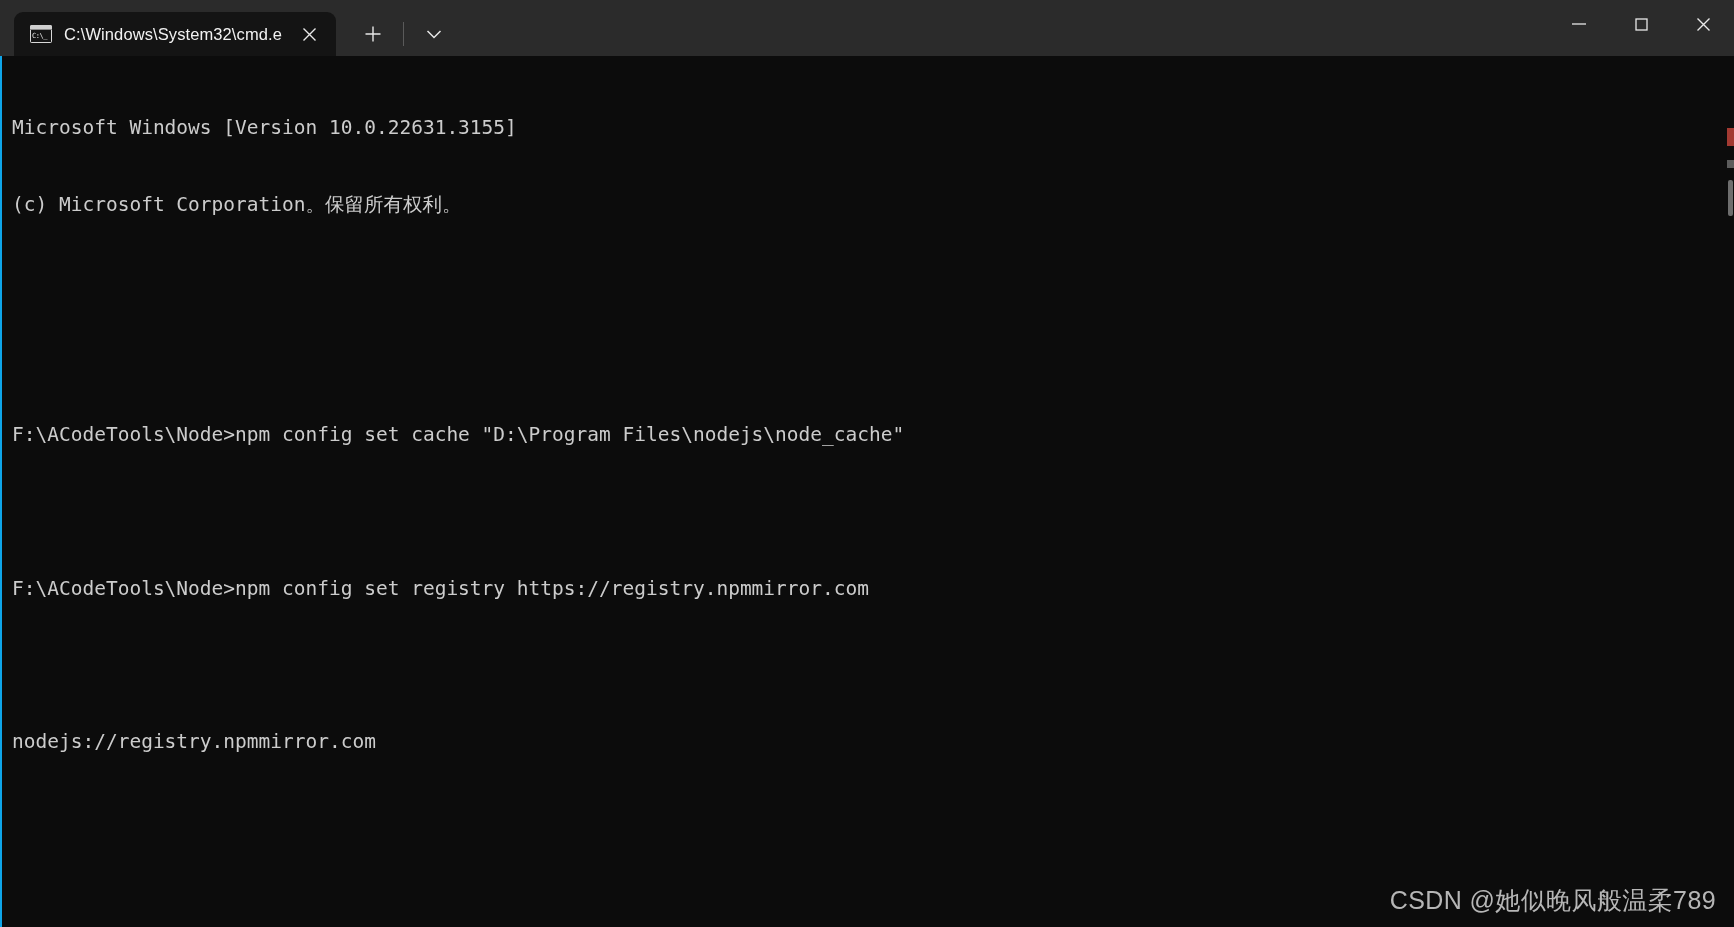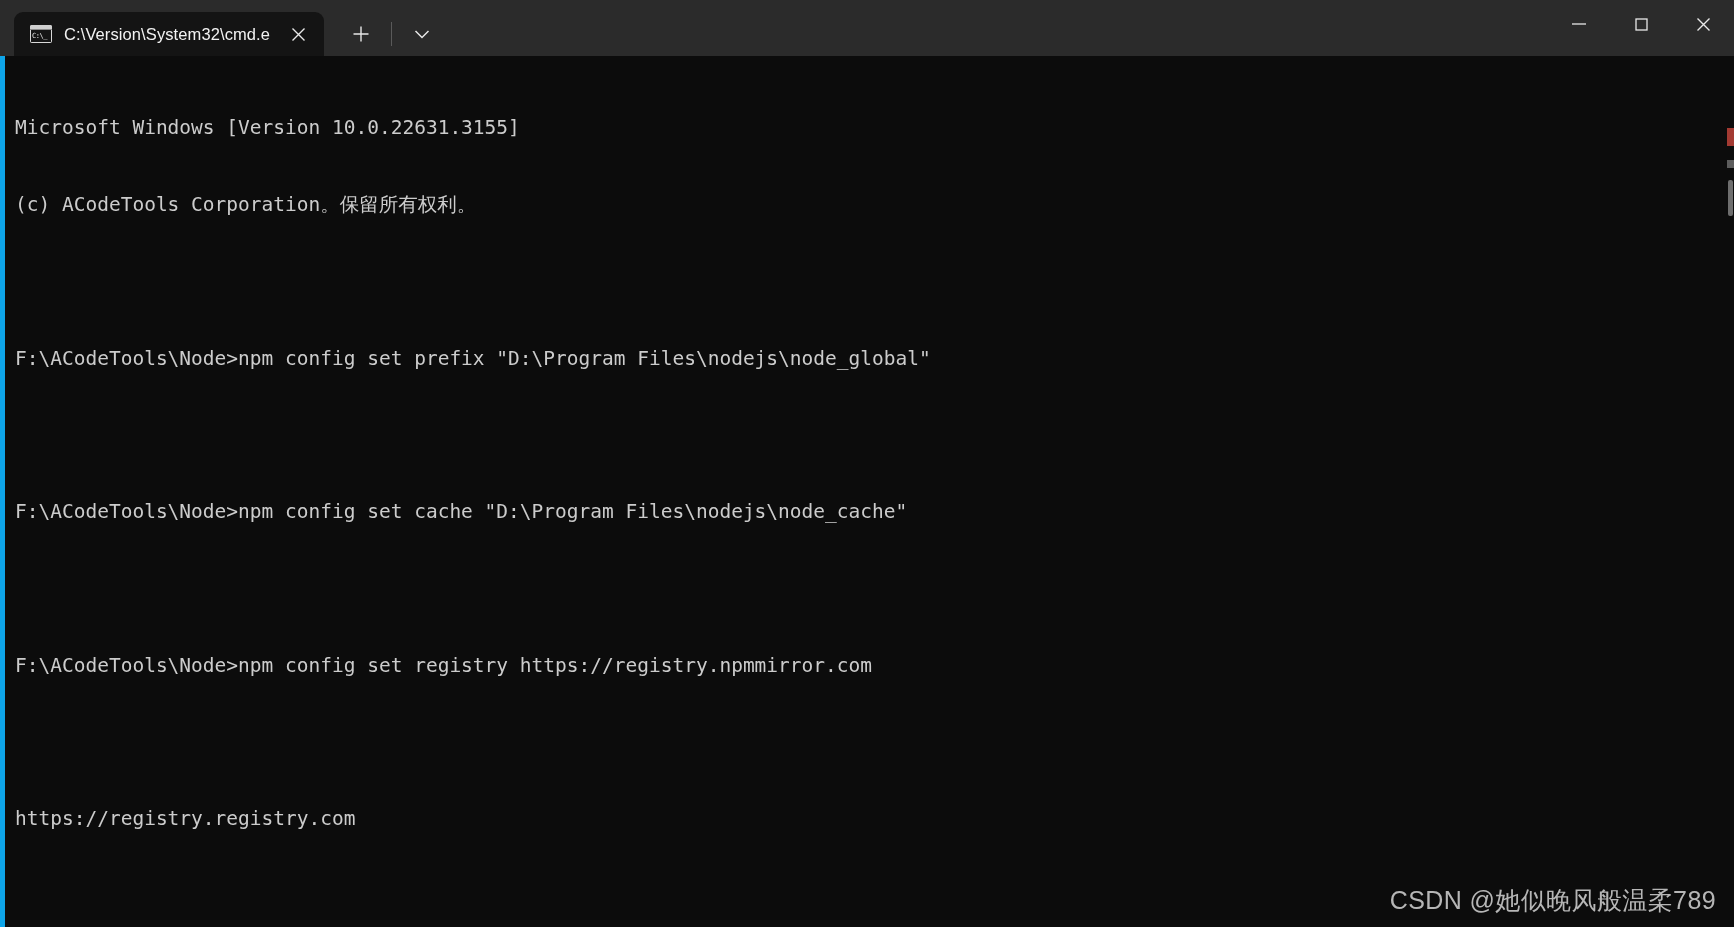--- a/index.html
+++ b/index.html
@@ -150,21 +150,21 @@
   }
 
   
   .terminal {
     position: absolute;
     top: 56px;
     left: 0;
     width: 1734px;
     height: 871px;
     background: #0c0c0c;
-    border-left: 5px solid #0ea5e9;
+    border-left: 2px solid #0ea5e9;
     overflow: hidden;
   }
 
   .term-content {
     position: absolute;
     top: 8px;
     left: 10px;
     right: 20px;
     font-family: "DejaVu Sans Mono", monospace;
     font-size: 19.5px;
@@ -230,21 +230,21 @@
 <div id="app">
 
   <div class="titlebar">
 
     <div class="titlebar-left">
 
       <div class="tab">
         <span class="tab-icon">
           <span class="tab-icon-inner">C:\_</span>
         </span>
-        <span class="tab-title">C:\Version\System32\cmd.e</span>
+        <span class="tab-title">C:\Windows\System32\cmd.e</span>
         <span class="tab-close">
           <svg width="17" height="17" viewBox="0 0 17 17" aria-hidden="true">
             <path d="M2.5 2.5 L14.5 14.5 M14.5 2.5 L2.5 14.5" stroke="#e8e8e8" stroke-width="1.4" fill="none"></path>
           </svg>
         </span>
       </div>
 
       <div class="newtab-btn">
         <svg width="20" height="20" viewBox="0 0 20 20" aria-hidden="true">
           <path d="M10 2.5 V17.5 M2.5 10 H17.5" stroke="#e8e8e8" stroke-width="1.4" fill="none"></path>
@@ -280,29 +280,28 @@
         </svg>
       </div>
     </div>
 
   </div>
 
   <div class="terminal">
 
     <div class="term-content">
       <div class="term-line">Microsoft Windows [Version 10.0.22631.3155]</div>
-      <div class="term-line">(c) ACodeTools Corporation。保留所有权利。</div>
+      <div class="term-line">(c) Microsoft Corporation。保留所有权利。</div>
       <div class="term-line blank">&nbsp;</div>
-      <div class="term-line">F:\ACodeTools\Node&gt;npm config set prefix "D:\Program Files\nodejs\node_global"</div>
       <div class="term-line blank">&nbsp;</div>
       <div class="term-line">F:\ACodeTools\Node&gt;npm config set cache "D:\Program Files\nodejs\node_cache"</div>
       <div class="term-line blank">&nbsp;</div>
       <div class="term-line">F:\ACodeTools\Node&gt;npm config set registry https://registry.npmmirror.com</div>
       <div class="term-line blank">&nbsp;</div>
-      <div class="term-line">https://registry.registry.com</div>
+      <div class="term-line">nodejs://registry.npmmirror.com</div>
       
       
     </div>
 
     <div class="scroll-gutter">
       <div class="scroll-mark-red"></div>
       <div class="scroll-mark-grey"></div>
       <div class="scroll-thumb"></div>
     </div>
 

